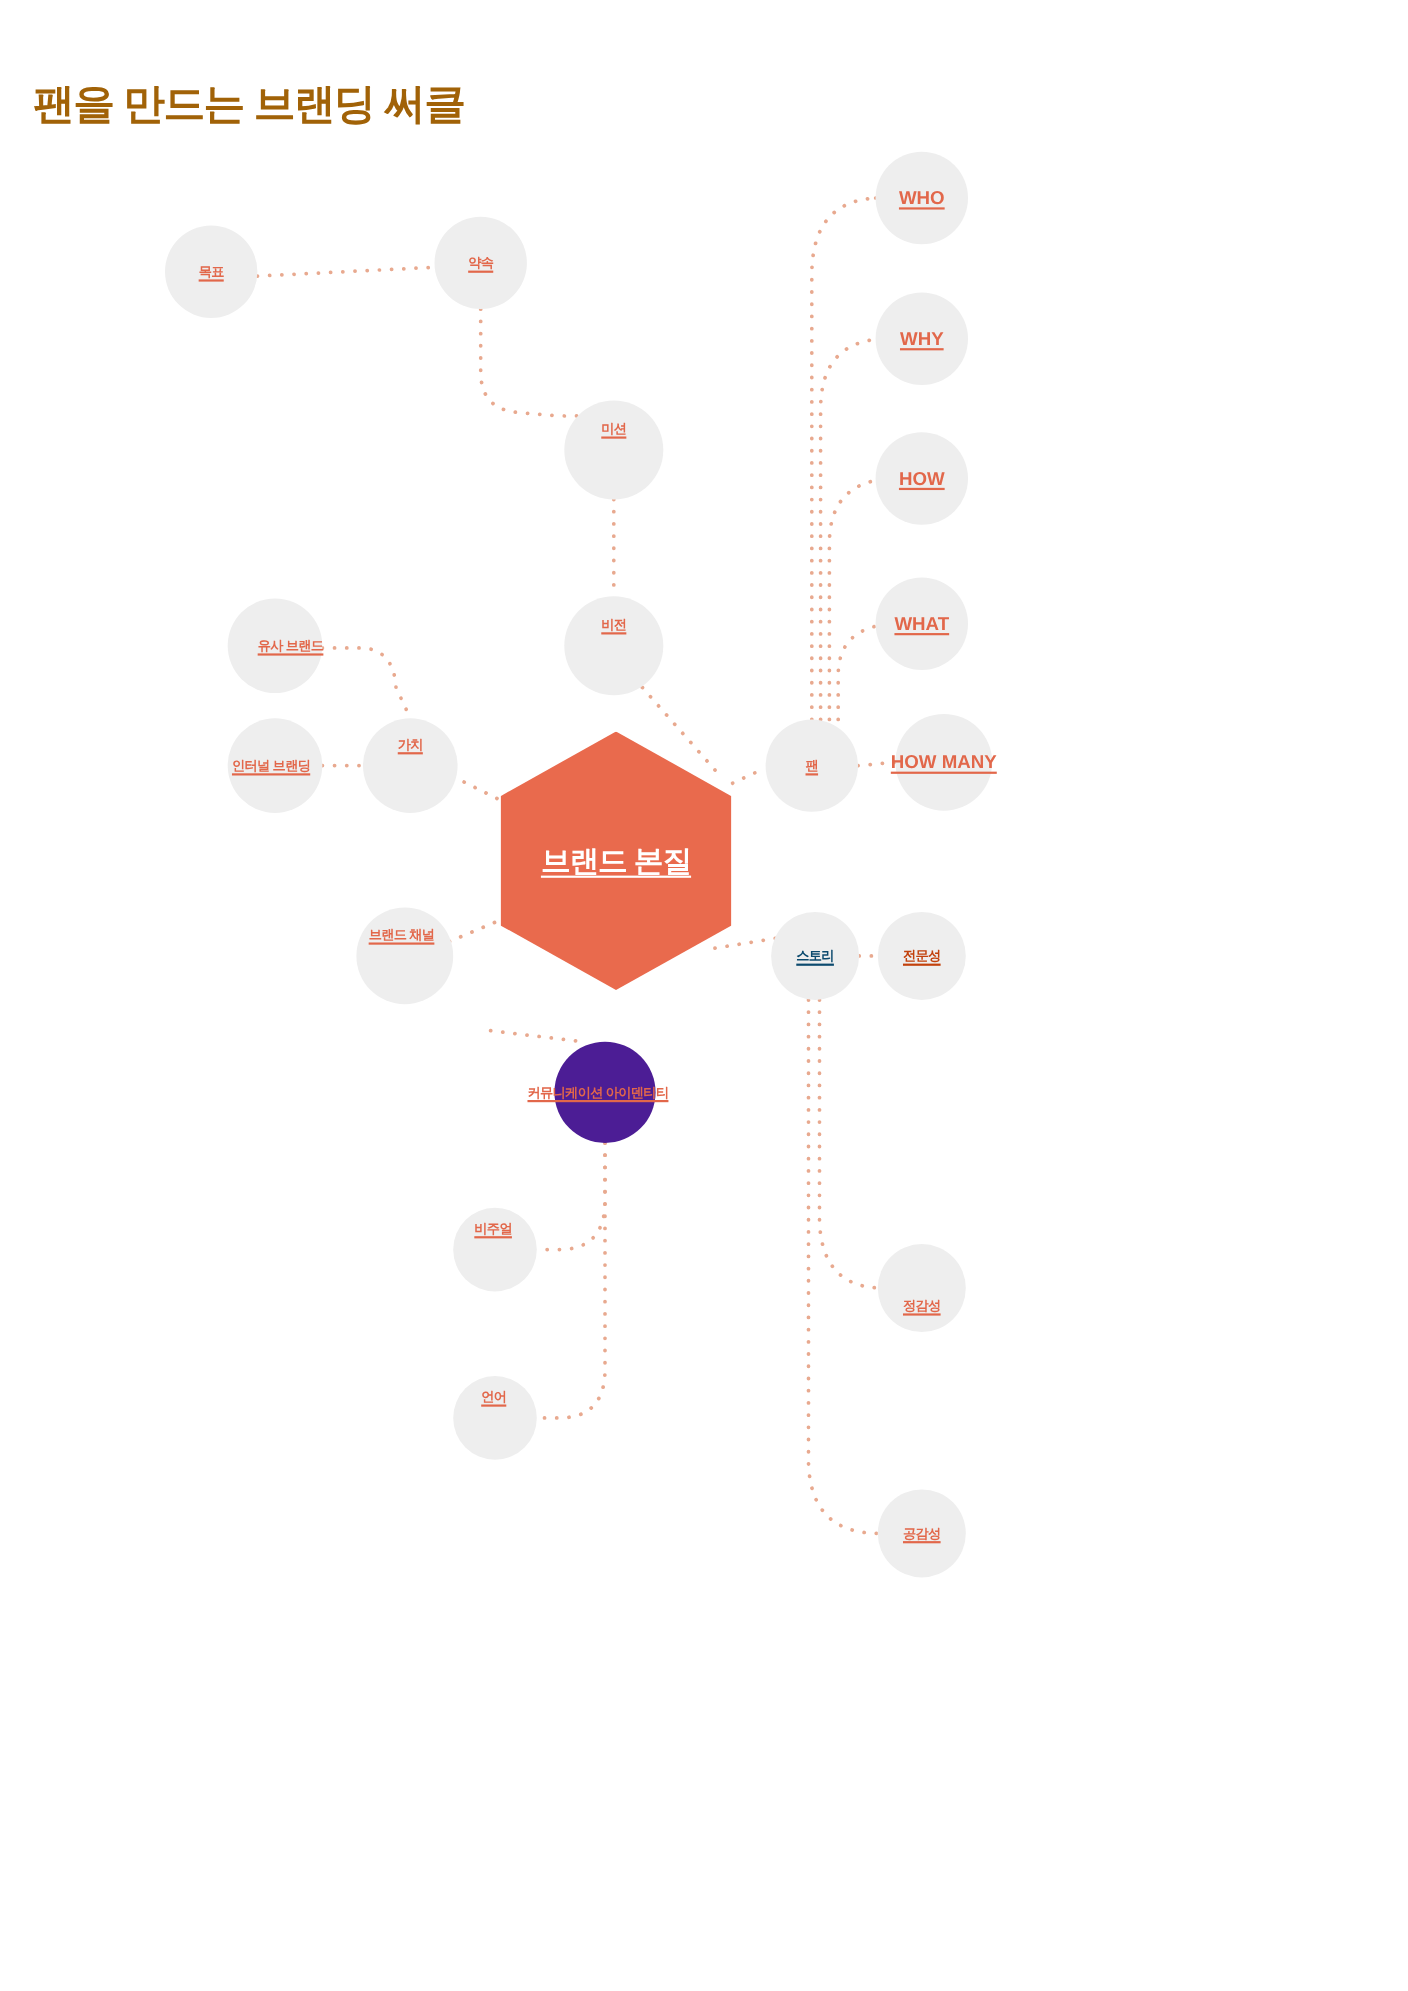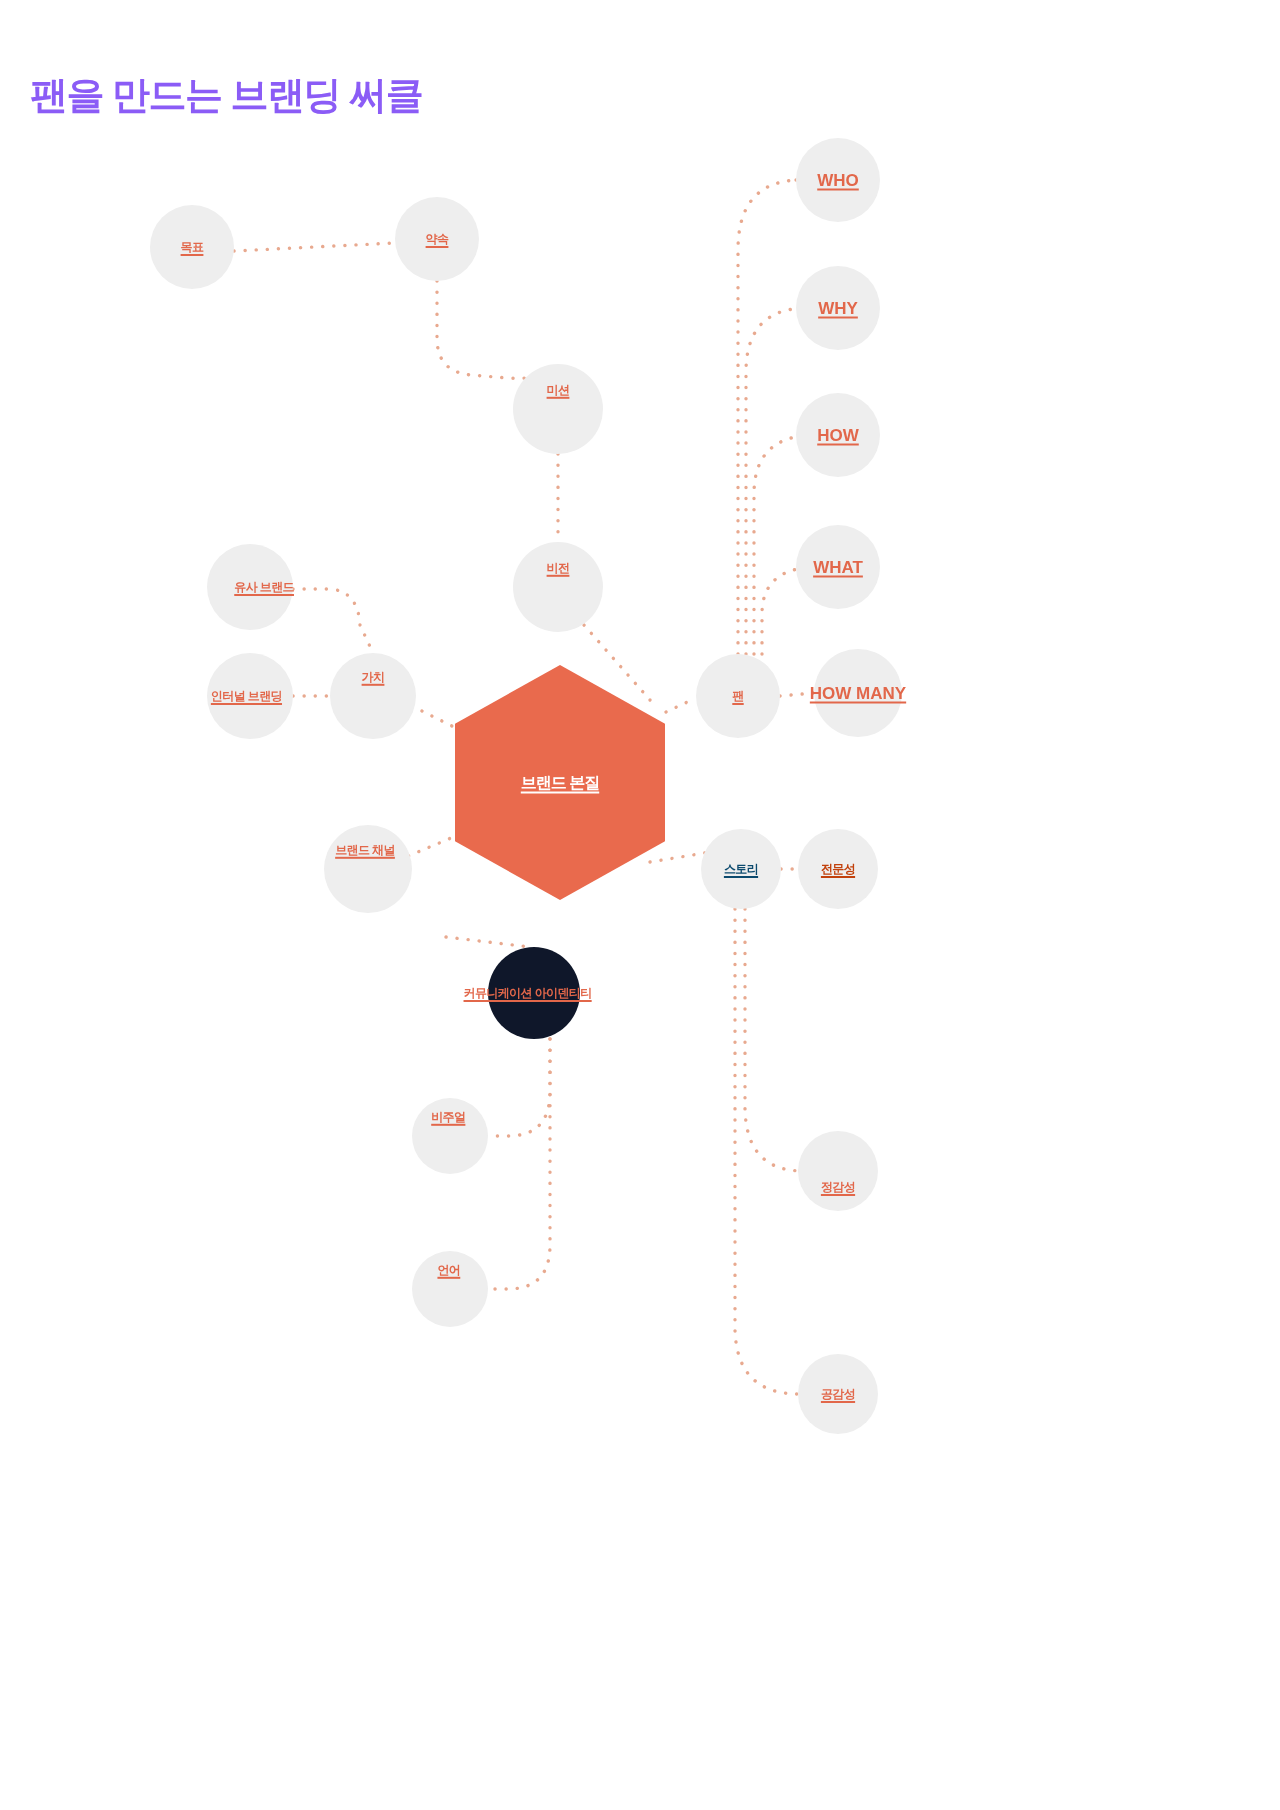--- a/index.html
+++ b/index.html
@@ -88,33 +88,33 @@
     background: #e96a4d;
     clip-path: polygon(50% 0%, 100% 25%, 100% 75%, 50% 100%, 0% 75%, 0% 25%);
     border-radius: 26px;
   }
   #core-label {
     position: absolute;
     left: 50%;
     top: 50%;
     transform: translate(-50%, -50%);
     color: #ffffff;
-    font-size: 16px;
+    font-size: 27px;
     font-weight: 900;
     letter-spacing: -1px;
     white-space: nowrap;
     text-decoration: underline;
     text-decoration-thickness: 2px;
     text-underline-offset: 4px;
   }
 </style>
 </head>
 <body style="background: rgb(255, 255, 255);">
 
-<h1 id="page-title" style="color: #8b5cf6;">팬을 만드는 브랜딩 써클</h1>
+<h1 id="page-title" style="color: #a16207;">팬을 만드는 브랜딩 써클</h1>
 
 <div id="diagram-canvas">
 
   <svg id="edge-layer" viewBox="0 0 1280 1810">
     <g id="edges" fill="none" stroke="#e8a98f" stroke-width="3.4" stroke-linecap="round" stroke-dasharray="0.1 11">
         <path d="M 234 251 L 394 243" stroke="#e8a98f"></path>
         <path d="M 437 281 L 437 338 Q 437 372 471 375 L 507 378 Q 558 380 558 364" stroke="#e8a98f"></path>
         <path d="M 558 454 L 558 542" stroke="#e8a98f"></path>
         <path d="M 584 625 L 650 700" stroke="#e8a98f"></path>
         <path d="M 293 589 L 330 589 Q 358 591 360 625 L 373 653" stroke="#e8a98f"></path>
@@ -155,21 +155,21 @@
       </div>
       <div class="node" style="left: 207px; top: 653px; width: 86px; height: 86px; background: rgb(238, 238, 238);">
         <span class="node-label lbl-left" style="color: rgb(226, 103, 74);">인터널 브랜딩</span>
       </div>
       <div class="node" style="left: 330px; top: 653px; width: 86px; height: 86px; background: rgb(238, 238, 238);">
         <span class="node-label lbl-up" style="color: rgb(226, 103, 74);">가치</span>
       </div>
       <div class="node" style="left: 324px; top: 825px; width: 88px; height: 88px; background: rgb(238, 238, 238);">
         <span class="node-label lbl-leftup" style="color: rgb(226, 103, 74);">브랜드 채널</span>
       </div>
-      <div class="node" style="left: 488px; top: 947px; width: 92px; height: 92px; background: #0f172a;">
+      <div class="node" style="left: 504px; top: 947px; width: 92px; height: 92px; background: #4c1d95;">
         <span class="node-label lbl-left" style="color: rgb(226, 103, 74);">커뮤니케이션 아이덴티티</span>
       </div>
       <div class="node" style="left: 412px; top: 1098px; width: 76px; height: 76px; background: rgb(238, 238, 238);">
         <span class="node-label lbl-leftup" style="color: rgb(226, 103, 74);">비주얼</span>
       </div>
       <div class="node" style="left: 412px; top: 1251px; width: 76px; height: 76px; background: rgb(238, 238, 238);">
         <span class="node-label lbl-leftup" style="color: rgb(226, 103, 74);">언어</span>
       </div>
       <div class="node" style="left: 796px; top: 138px; width: 84px; height: 84px; background: rgb(238, 238, 238);">
         <span class="node-label lbl-center en" style="color: rgb(226, 103, 74);">WHO</span>

